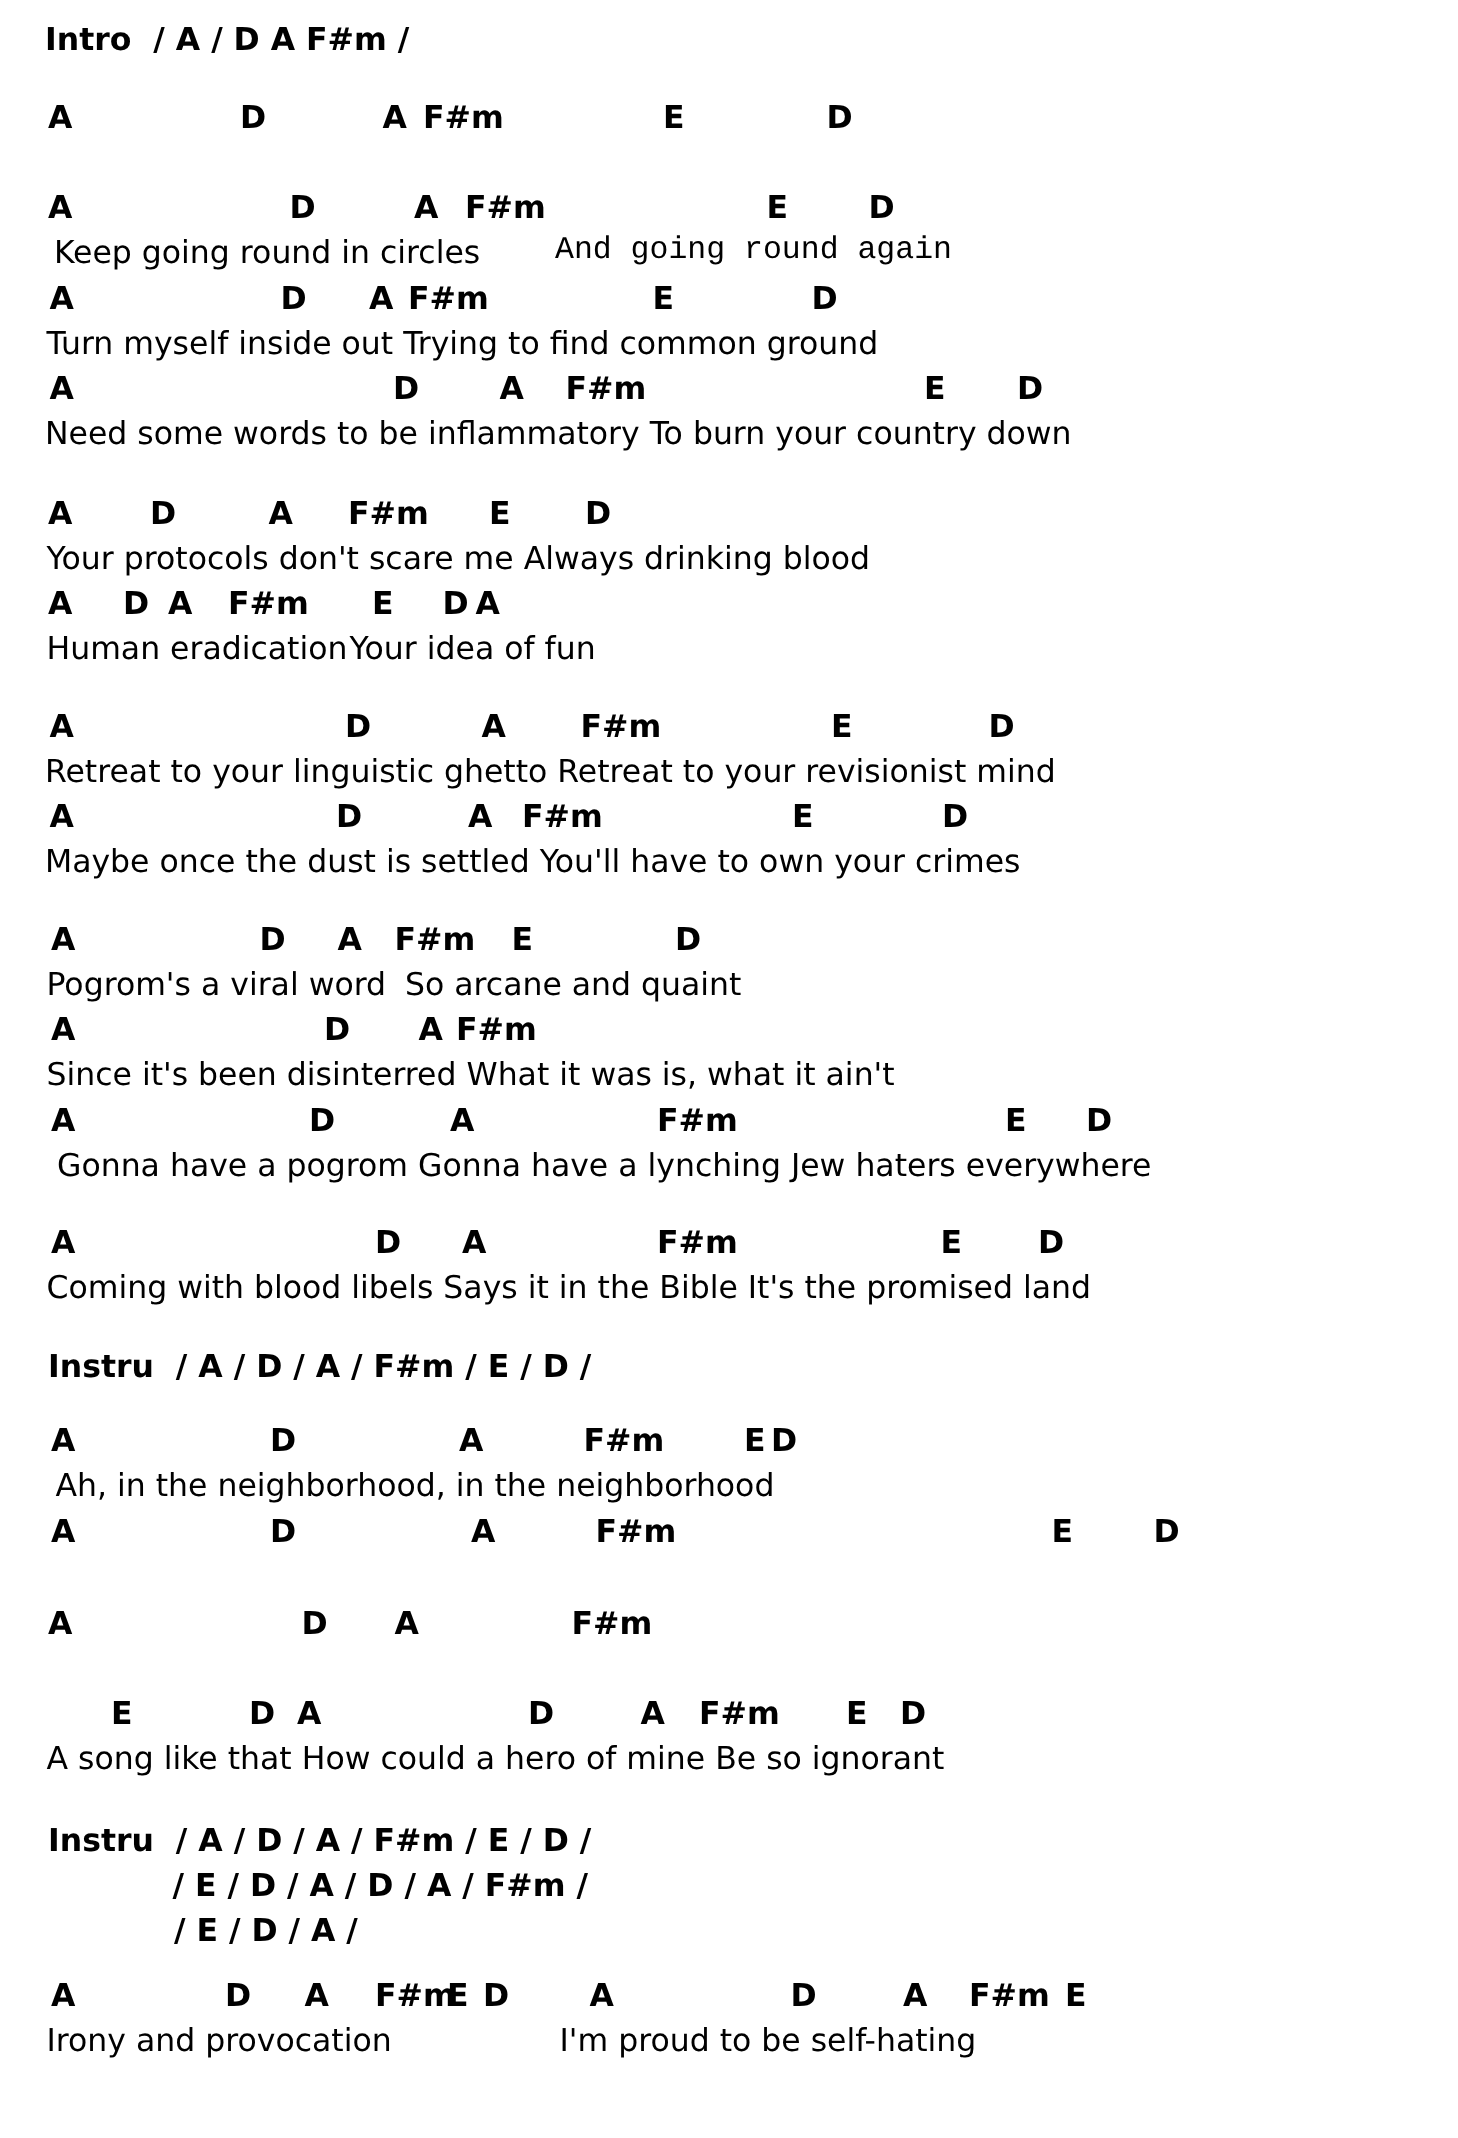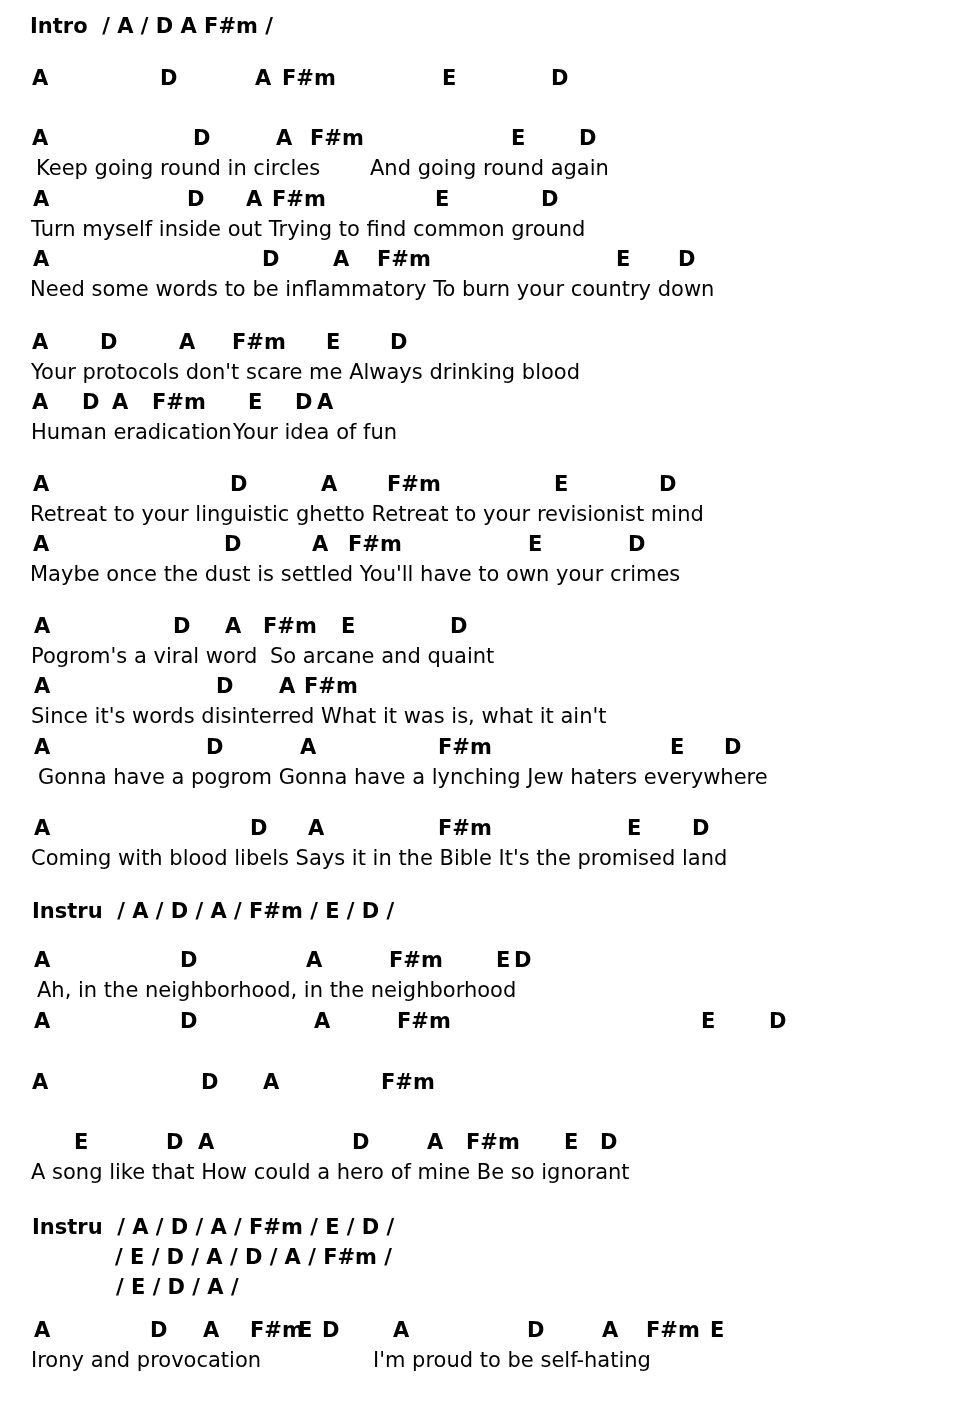--- a/index.html
+++ b/index.html
@@ -53,21 +53,21 @@
     <div class="line chords" style="top: 126px;">
       <span class="seg" style="left: 32px;">A</span>
       <span class="seg" style="left: 193px;">D</span>
       <span class="seg" style="left: 276px;">A</span>
       <span class="seg" style="left: 310px;">F#m</span>
       <span class="seg" style="left: 511px;">E</span>
       <span class="seg" style="left: 579px;">D</span>
     </div>
     <div class="line lyric" style="top: 156px;">
       <span class="seg" style="left: 36px;">Keep going round in circles</span>
-      <span class="seg" style="left: 370px;">And going round again</span>
+      <span class="seg" style="left: 370px; font-family: Liberation Mono, monospace;">And going round again</span>
     </div>
     <div class="line chords" style="top: 187px;">
       <span class="seg" style="left: 33px;">A</span>
       <span class="seg" style="left: 187px;">D</span>
       <span class="seg" style="left: 246px;">A</span>
       <span class="seg" style="left: 272px;">F#m</span>
       <span class="seg" style="left: 435px;">E</span>
       <span class="seg" style="left: 541px;">D</span>
     </div>
     <div class="line lyric" style="top: 217px;">
@@ -142,21 +142,21 @@
       <span class="seg" style="left: 31px;">Pogrom's a viral word</span>
       <span class="seg" style="left: 270px;">So arcane and quaint</span>
     </div>
     <div class="line chords" style="top: 674px;">
       <span class="seg" style="left: 34px;">A</span>
       <span class="seg" style="left: 216px;">D</span>
       <span class="seg" style="left: 279px;">A</span>
       <span class="seg" style="left: 304px;">F#m</span>
     </div>
     <div class="line lyric" style="top: 704px;">
-      <span class="seg" style="left: 31px;">Since it's words disinterred What it was is, what it ain't</span>
+      <span class="seg" style="left: 31px;">Since it's been disinterred What it was is, what it ain't</span>
     </div>
     <div class="line chords" style="top: 735px;">
       <span class="seg" style="left: 34px;">A</span>
       <span class="seg" style="left: 206px;">D</span>
       <span class="seg" style="left: 300px;">A</span>
       <span class="seg" style="left: 438px;">F#m</span>
       <span class="seg" style="left: 670px;">E</span>
       <span class="seg" style="left: 724px;">D</span>
     </div>
     <div class="line lyric" style="top: 765px;">

